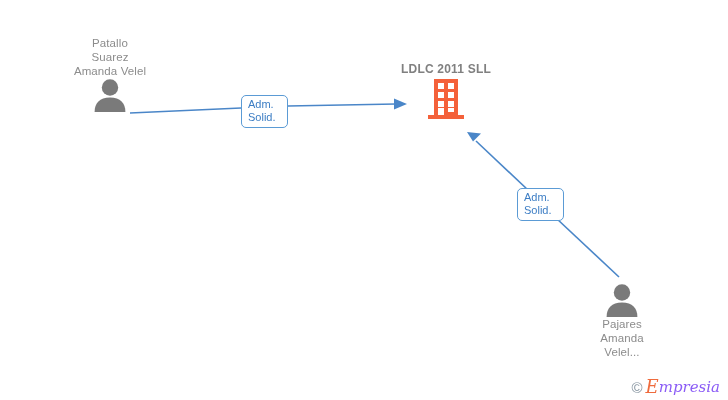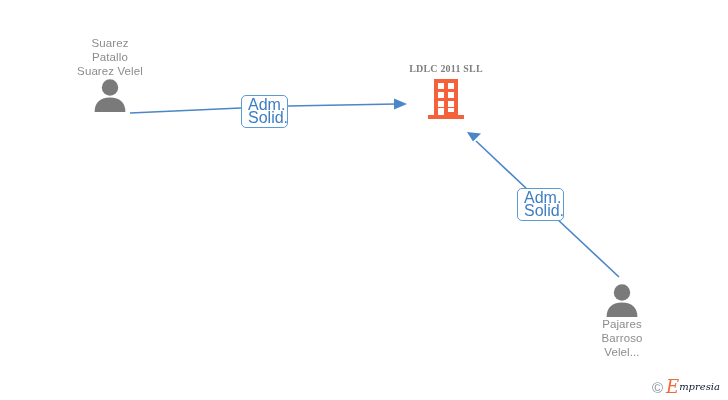--- a/index.html
+++ b/index.html
@@ -43,41 +43,40 @@
     margin: 0 auto;
   }
 
   
   .company-node {
     position: absolute;
     width: 160px;
     text-align: center;
   }
   .company-label {
-    font-size: 10px;
+    font-size: 12px;
     font-weight: bold;
     color: #808080;
     line-height: 14px;
     letter-spacing: 0.2px;
     white-space: nowrap;
-    font-family: Liberation Serif, serif;
   }
   .company-icon {
     display: block;
     margin: 2px auto 0 auto;
   }
 
   
   .rel-label {
     position: absolute;
     border: 1px solid #5b9bd5;
     border-radius: 5px;
     background: #ffffff;
     color: #3c7dc4;
-    font-size: 16px;
+    font-size: 11px;
     line-height: 13px;
     text-align: center;
     padding: 2px 14px 3px 6px;
     box-sizing: border-box;
     white-space: nowrap;
   }
   .rel-line1, .rel-line2 { display: block; }
 
   
   #watermark {
@@ -96,22 +95,22 @@
   .wm-e {
     font-family: "DejaVu Serif", serif;
     font-style: italic;
     font-size: 18px;
     color: #ef6b3d;
     line-height: 1;
   }
   .wm-rest {
     font-family: "DejaVu Serif", serif;
     font-style: italic;
-    font-size: 10px;
-    color: #0f172a;
+    font-size: 15px;
+    color: #8b5cf6;
     line-height: 1;
     margin-left: -3px;
   }
 </style>
 </head>
 <body>
 
 <div id="canvas">
 
   <svg id="edges" viewBox="0 0 728 400" xmlns="http://www.w3.org/2000/svg">
@@ -121,23 +120,23 @@
     <line x1="288" y1="106" x2="396" y2="104" stroke="#4a86c8" stroke-width="1.6"></line>
     <polygon points="407,104 394,98.5 394,109.5" fill="#4a86c8"></polygon>
 
     <line x1="619" y1="277" x2="556" y2="218" stroke="#4a86c8" stroke-width="1.6"></line>
 
     <line x1="528" y1="190" x2="476" y2="141" stroke="#4a86c8" stroke-width="1.6"></line>
     <polygon points="467,132 481,133.5 473,141.5" fill="#4a86c8"></polygon>
   </svg>
 
   <div class="person-node" style="left:35px; top:36px;">
+    <div class="person-label">Patallo</div>
     <div class="person-label">Suarez</div>
-    <div class="person-label">Patallo</div>
-    <div class="person-label">Suarez Velel</div>
+    <div class="person-label">Amanda Velel</div>
     <svg class="person-icon" width="40" height="34" viewBox="0 0 40 34" xmlns="http://www.w3.org/2000/svg">
       <circle cx="20" cy="9.5" r="8.2" fill="#7a7a7a"></circle>
       <path d="M20 19.5 C 9.6 19.5 4.6 25 4.6 34 L 35.4 34 C 35.4 25 30.4 19.5 20 19.5 Z" fill="#7a7a7a"></path>
     </svg>
   </div>
 
   <div class="company-node" style="left:366px; top:62px;">
     <div class="company-label">LDLC 2011 SLL</div>
     <svg class="company-icon" width="40" height="42" viewBox="0 0 40 42" xmlns="http://www.w3.org/2000/svg">
 
@@ -166,21 +165,21 @@
     <span class="rel-line1">Adm.</span>
     <span class="rel-line2">Solid.</span>
   </div>
 
   <div class="person-node" style="left:547px; top:283px;">
     <svg class="person-icon" width="40" height="34" viewBox="0 0 40 34" xmlns="http://www.w3.org/2000/svg">
       <circle cx="20" cy="9.5" r="8.2" fill="#7a7a7a"></circle>
       <path d="M20 19.5 C 9.6 19.5 4.6 25 4.6 34 L 35.4 34 C 35.4 25 30.4 19.5 20 19.5 Z" fill="#7a7a7a"></path>
     </svg>
     <div class="person-label">Pajares</div>
-    <div class="person-label">Barroso</div>
+    <div class="person-label">Amanda</div>
     <div class="person-label">Velel...</div>
   </div>
 
   <div id="watermark">
     <span class="wm-c">©</span>
     <span class="wm-e">E</span>
     <span class="wm-rest">mpresia</span>
   </div>
 
 </div>

